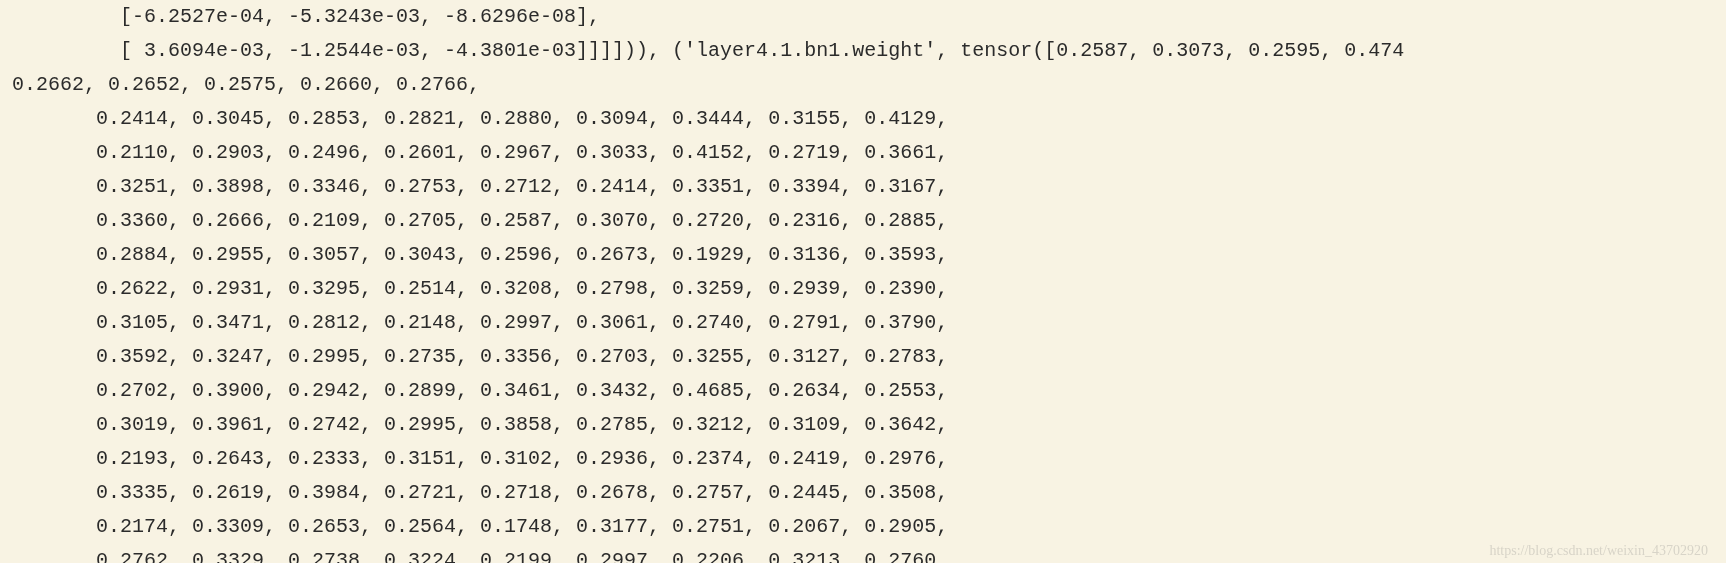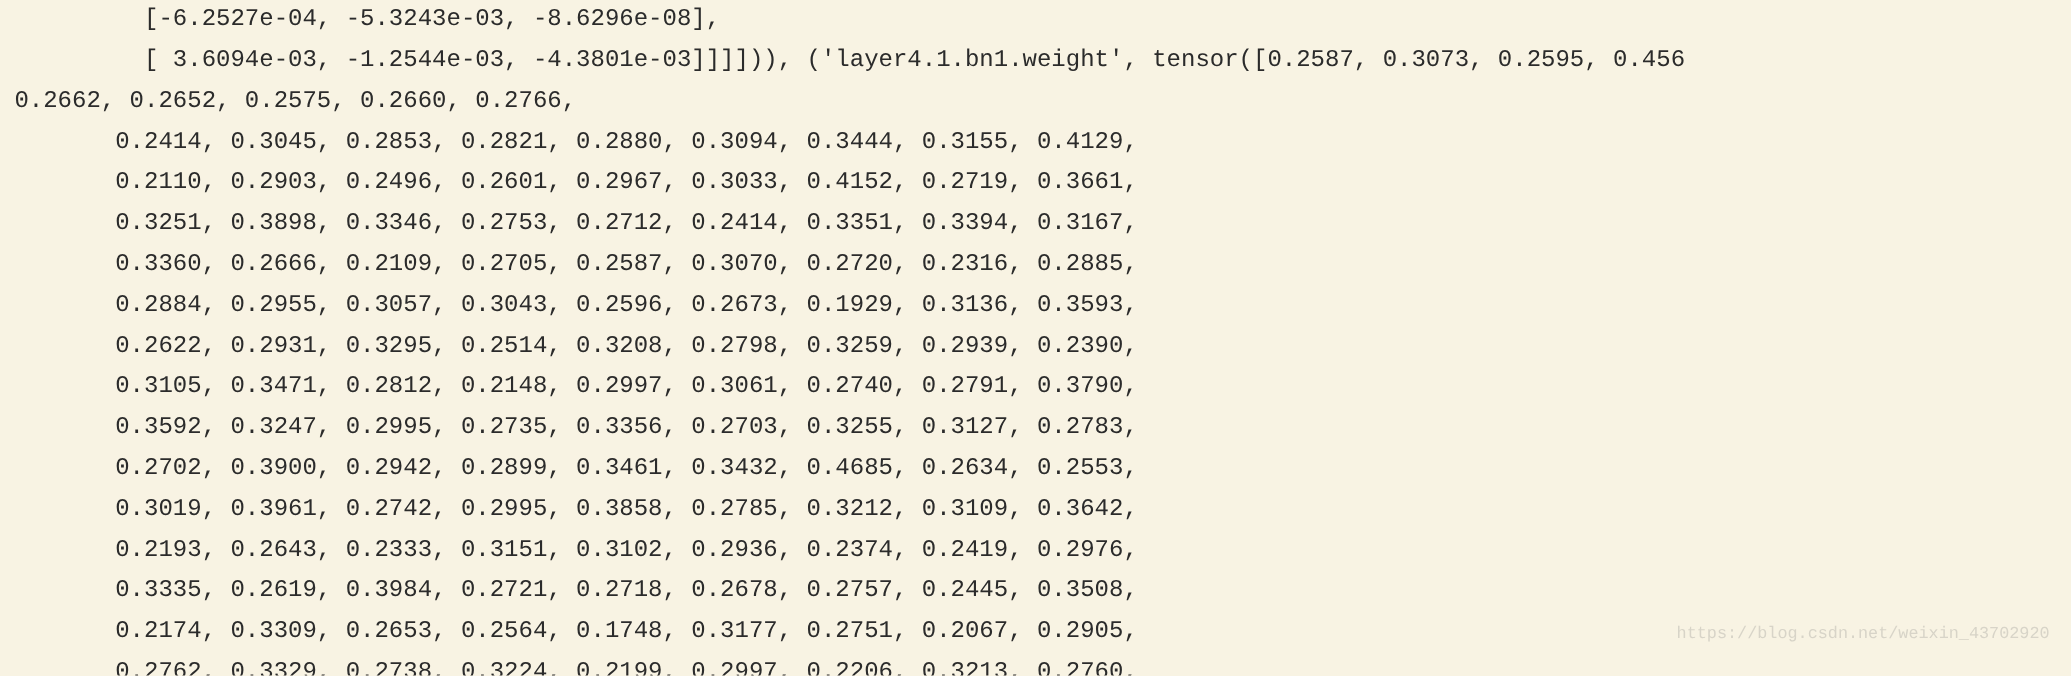--- a/index.html
+++ b/index.html
@@ -15,32 +15,32 @@
     padding: 0;
     font-family: "Courier New", Consolas, monospace;
     font-size: 20px;
     line-height: 34px;
     color: #2b2b2b;
     white-space: pre;
   }
   .watermark {
     position: absolute;
     right: 18px;
-    bottom: 26px;
-    font-family: Liberation Mono, monospace;
+    bottom: 4px;
+    font-family: Liberation Serif, serif;
     font-size: 14px;
     color: rgba(120,120,120,0.25);
     pointer-events: none;
   }
 </style>
 </head>
 <body>
 
 <pre><span>          [-6.2527e-04, -5.3243e-03, -8.6296e-08],</span>
-<span>          [ 3.6094e-03, -1.2544e-03, -4.3801e-03]]]])), ('layer4.1.bn1.weight', tensor([0.2587, 0.3073, 0.2595, 0.456</span>
+<span>          [ 3.6094e-03, -1.2544e-03, -4.3801e-03]]]])), ('layer4.1.bn1.weight', tensor([0.2587, 0.3073, 0.2595, 0.474</span>
 <span> 0.2662, 0.2652, 0.2575, 0.2660, 0.2766,</span>
 <span>        0.2414, 0.3045, 0.2853, 0.2821, 0.2880, 0.3094, 0.3444, 0.3155, 0.4129,</span>
 <span>        0.2110, 0.2903, 0.2496, 0.2601, 0.2967, 0.3033, 0.4152, 0.2719, 0.3661,</span>
 <span>        0.3251, 0.3898, 0.3346, 0.2753, 0.2712, 0.2414, 0.3351, 0.3394, 0.3167,</span>
 <span>        0.3360, 0.2666, 0.2109, 0.2705, 0.2587, 0.3070, 0.2720, 0.2316, 0.2885,</span>
 <span>        0.2884, 0.2955, 0.3057, 0.3043, 0.2596, 0.2673, 0.1929, 0.3136, 0.3593,</span>
 <span>        0.2622, 0.2931, 0.3295, 0.2514, 0.3208, 0.2798, 0.3259, 0.2939, 0.2390,</span>
 <span>        0.3105, 0.3471, 0.2812, 0.2148, 0.2997, 0.3061, 0.2740, 0.2791, 0.3790,</span>
 <span>        0.3592, 0.3247, 0.2995, 0.2735, 0.3356, 0.2703, 0.3255, 0.3127, 0.2783,</span>
 <span>        0.2702, 0.3900, 0.2942, 0.2899, 0.3461, 0.3432, 0.4685, 0.2634, 0.2553,</span>

